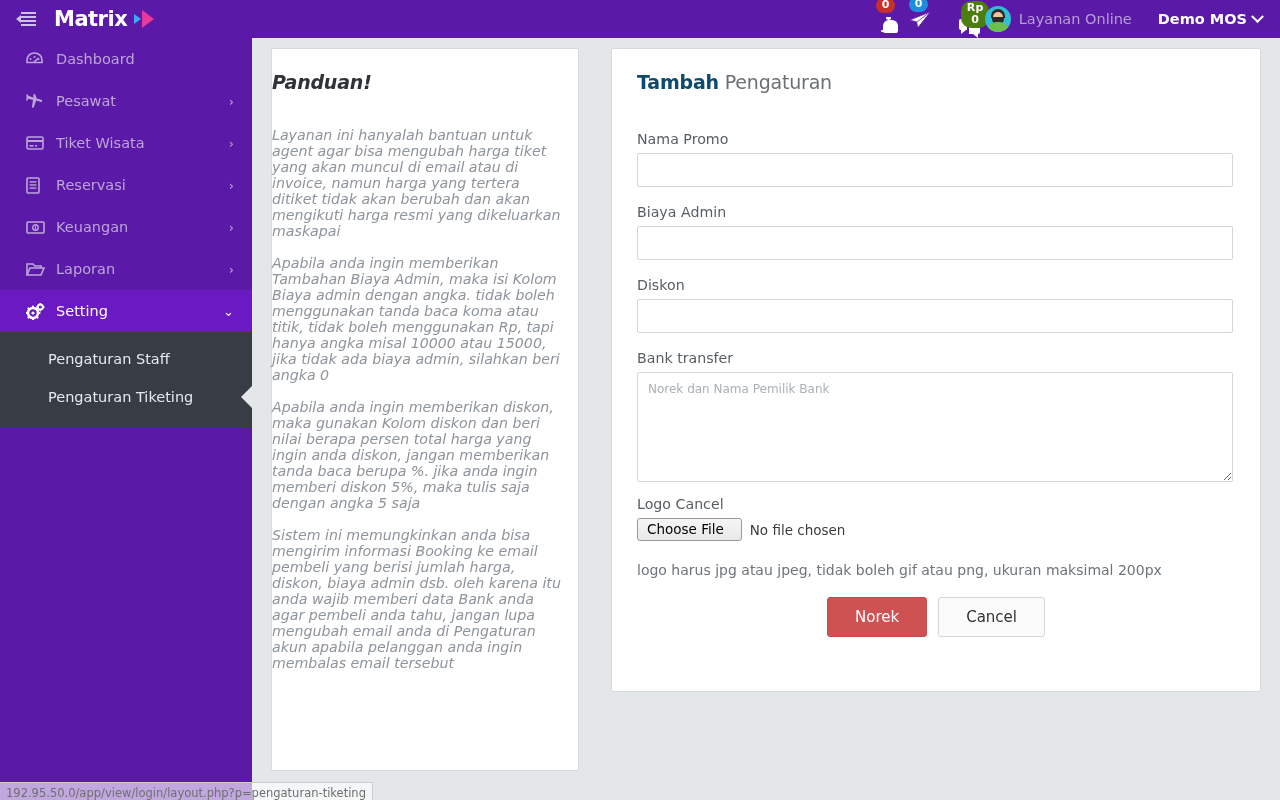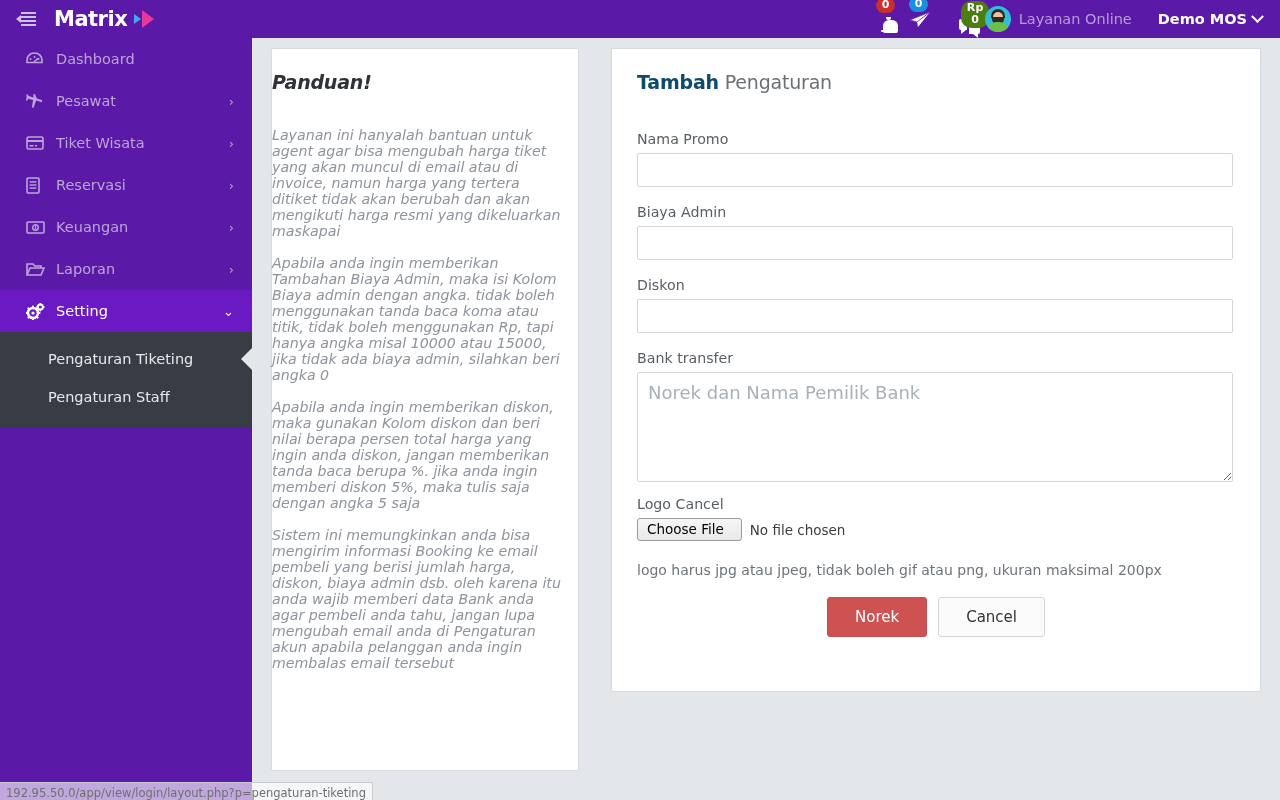--- a/index.html
+++ b/index.html
@@ -407,21 +407,21 @@
     outline: none;
   }
   .f-textarea {
     display: block;
     width: 596px;
     height: 110px;
     border: 1px solid #d2d6da;
     border-radius: 2px;
     background: #fff;
     font-family: "DejaVu Sans", "Liberation Sans", sans-serif;
-    font-size: 18px;
+    font-size: 12px;
     color: #42474b;
     padding: 9px 10px;
     margin-bottom: 14px;
     resize: vertical;
     outline: none;
   }
   .f-textarea::placeholder, .f-input::placeholder { color: #a9b0b6; }
 
   .file-row {
     display: flex;
@@ -643,25 +643,25 @@
             <circle cx="14.3" cy="4" r="2.6" fill="none" stroke="currentColor" stroke-width="2"></circle>
             <path d="M14.3 0.4 v1 M14.3 6.6 v1 M10.7 4 h1 M16.9 4 h1" stroke="currentColor" stroke-width="1.7" stroke-linecap="round"></path>
           </svg>
         </span>
         <span class="ni-label">Setting</span>
         <span class="ni-caret">⌄</span>
       </div>
 
       <div class="submenu">
         <div class="submenu-item">
+          <span>Pengaturan Staff</span>
+        </div>
+        <div class="submenu-item">
           <span>Pengaturan Tiketing</span>
           <span class="sub-notch"></span>
-        </div>
-        <div class="submenu-item">
-          <span>Pengaturan Staff</span>
         </div>
       </div>
     </div>
 
   </div>
 
   <div class="content">
 
     <div class="card card-guide">
       <div class="guide-title">Panduan!</div>

